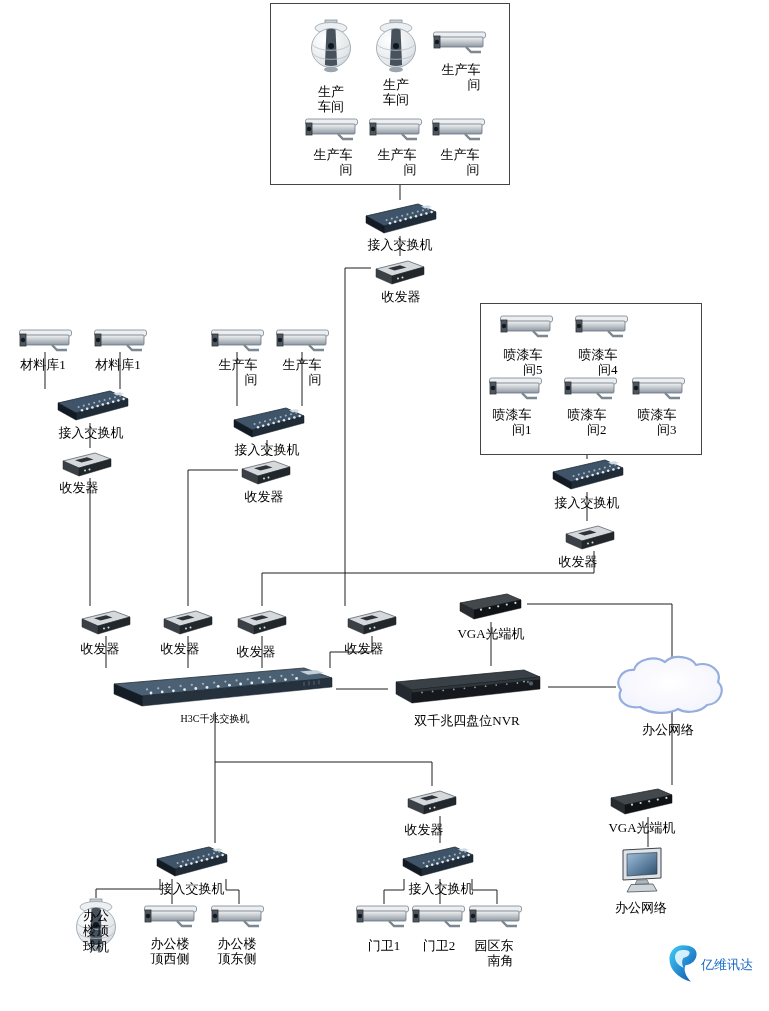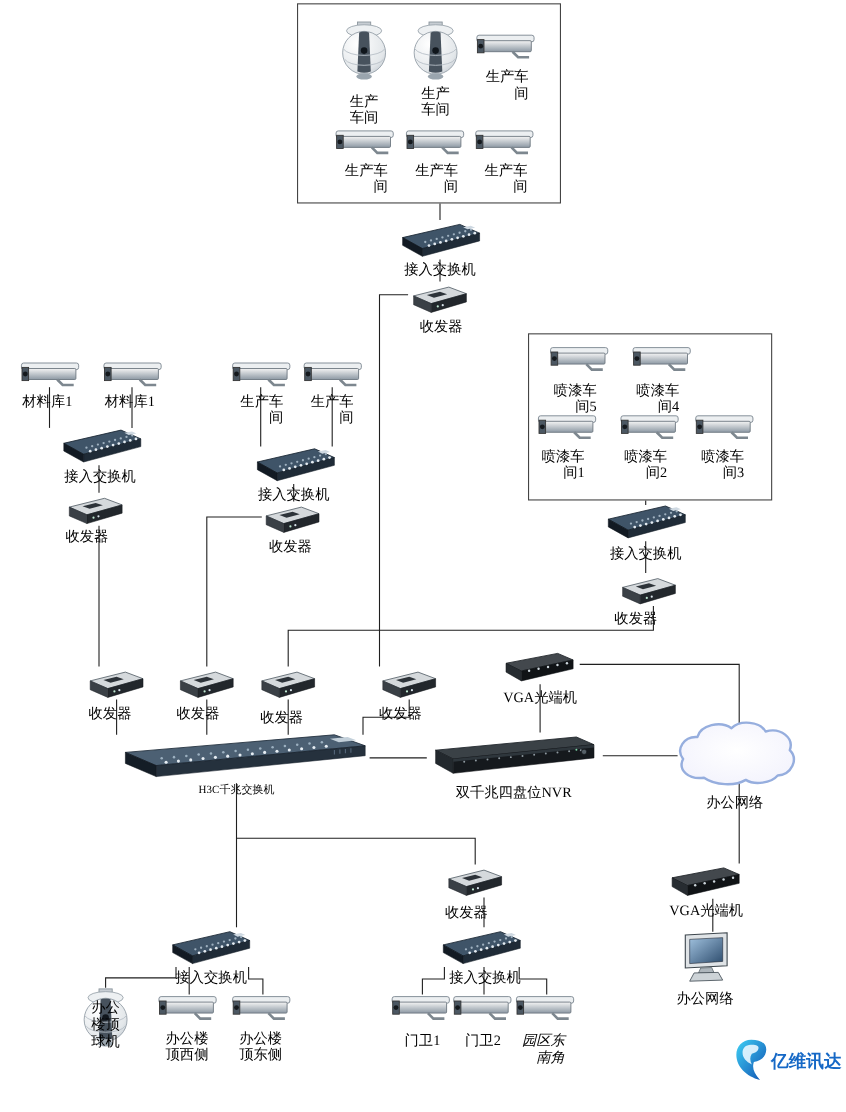--- a/index.html
+++ b/index.html
@@ -6,22 +6,22 @@
   body{background:#fff}
   #stage{position:relative;width:769px;height:1011px;background:#ffffff;overflow:hidden;
          font-family:"Liberation Serif","DejaVu Serif",serif;color:#000}
   #edge-layer{position:absolute;left:0;top:0}
   .gbox{position:absolute;border:1px solid #444;background:transparent}
   .node{position:absolute}
   .node .glyph, .node svg{display:block}
   .nlabel{position:absolute;transform:translateX(-50%);white-space:pre-line;text-align:right;
           font-size:13px;line-height:1.18;color:#000}
   #watermark{position:absolute;left:668px;top:942px;display:flex;align-items:center;gap:3px}
-  #watermark .wm-text{font-family:"Liberation Sans","DejaVu Sans",sans-serif;font-weight:bold;
-          font-size:16px;color:#1568c6;text-shadow:0 0 2px #fff,0 0 2px #fff}
+  #watermark .wm-text{font-family:"Liberation Sans","DejaVu Sans",sans-serif;font-weight:normal;
+          font-size:13px;color:#1568c6;text-shadow:0 0 2px #fff,0 0 2px #fff}
 </style>
 </head>
 <body>
 
 <div id="stage">
 
   <svg width="0" height="0" style="position:absolute" aria-hidden="true">
     <defs>
       <linearGradient id="gBody" x1="0" y1="0" x2="0" y2="1">
         <stop offset="0" stop-color="#f4f4f4"></stop>
@@ -762,21 +762,21 @@
         <span class="glyph">
           <svg width="58" height="26" viewBox="0 0 58 26">
     <rect x="1.5" y="2" width="52" height="6" rx="2" fill="#eceff1" stroke="#78838d" stroke-width="0.8"></rect>
     <rect x="4" y="7" width="47" height="10" rx="1" fill="url(#gBody)" stroke="#6b757e" stroke-width="0.8"></rect>
     <rect x="2" y="6" width="6" height="12" fill="#4b5762" stroke="#333" stroke-width="0.8"></rect>
     <circle cx="5" cy="12" r="2.2" fill="#15191d"></circle>
     <path d="M34,17 l5,5 h10" fill="none" stroke="#7d878f" stroke-width="2.4"></path>
   </svg>
         </span>
       </div>
-      <div class="nlabel" style="left:494px;top:938px;font-style:italic;">园区东
+      <div class="nlabel" style="left:494px;top:938px;">园区东
 南角</div>
     </div>
 
   <div id="watermark">
     <span class="wm-icon">
       <svg width="30" height="42" viewBox="0 0 32 42">
         <path d="M16,2 C7,2 1.5,9 1.5,16.5 C1.5,28 11,37.5 24.5,41 C18.5,34.5 16.5,29 18.5,23.5 C26,22.5 30.5,17.5 30.5,11.5 C30.5,5 24.5,2 16,2 Z" fill="url(#gSwirl)"></path>
         <path d="M15.5,7 C10.5,7 7.5,10.5 7.5,14.5 C7.5,19.5 11,23.5 16.5,26 C14.5,22 14.5,18.5 16.5,15.5 C20.5,14.8 23,12.5 23,9.8 C23,7.5 19.5,7 15.5,7 Z" fill="#e9f7ff" opacity="0.9"></path>
       </svg>
     </span>

